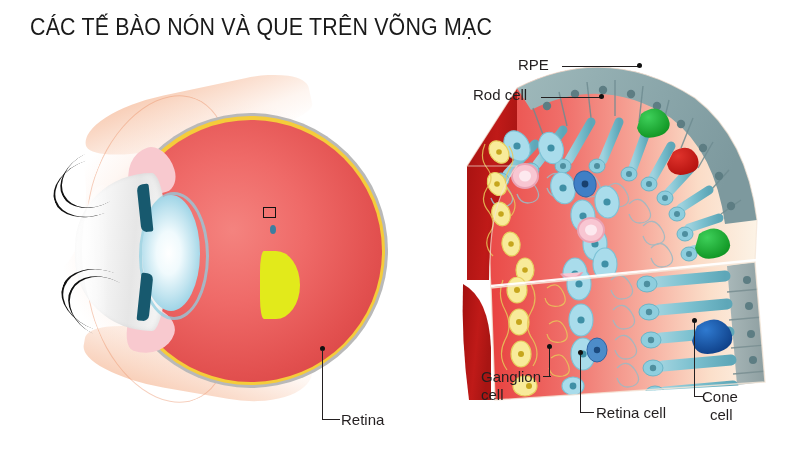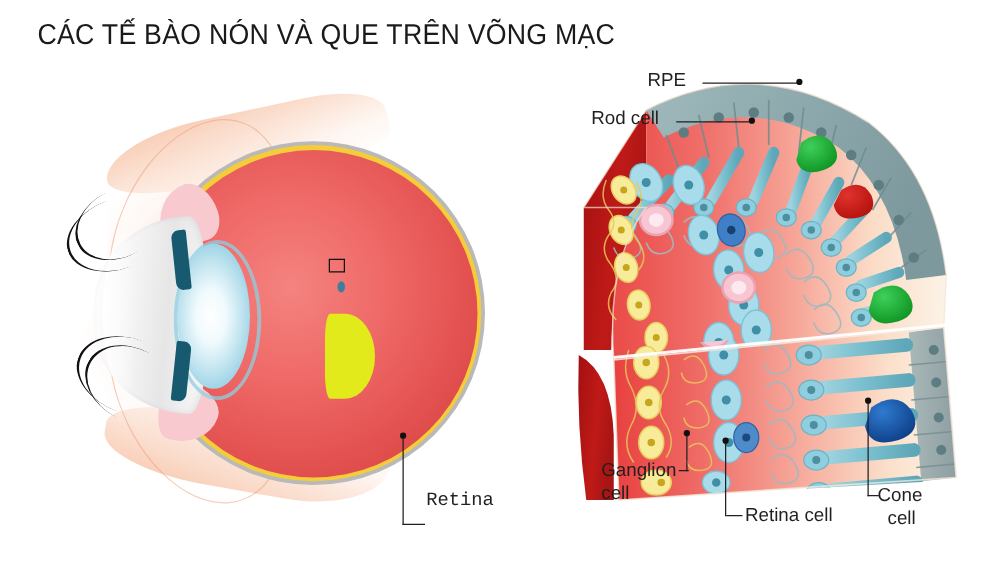--- a/index.html
+++ b/index.html
@@ -180,21 +180,21 @@
                 border-top-color:transparent;border-right-color:transparent;border-bottom-color:transparent;
                 transform:rotate(28deg) scaleY(-1);border-left-width:2.6px;"></div>
     <div class="lash" style="left:40px;top:216px;width:86px;height:60px;border-color:#111;
                 border-top-color:transparent;border-right-color:transparent;border-bottom-color:transparent;
                 transform:rotate(20deg) scaleY(-1);border-left-width:2px;"></div>
   </div>
 
   <div class="dot" style="left:320px;top:346px;"></div>
   <div class="leader" style="left:322px;top:350px;width:1.4px;height:70px;"></div>
   <div class="leader" style="left:322px;top:419px;width:18px;height:1.4px;"></div>
-  <div class="lbl" style="left:341px;top:392px;font-family:Liberation Mono, monospace;">Retina</div>
+  <div class="lbl" style="left:341px;top:411px;">Retina</div>
 
   <div id="ret">
     <svg width="345" height="400" viewBox="0 0 345 400">
       <defs>
         <linearGradient id="gTissueTop" x1="0" y1="0" x2="1" y2="0">
           <stop offset="0%" stop-color="#ea4b48"></stop>
           <stop offset="28%" stop-color="#f0706b"></stop>
           <stop offset="55%" stop-color="#f6a698"></stop>
           <stop offset="78%" stop-color="#fbdcc7"></stop>
           <stop offset="100%" stop-color="#fcf3e6"></stop>

